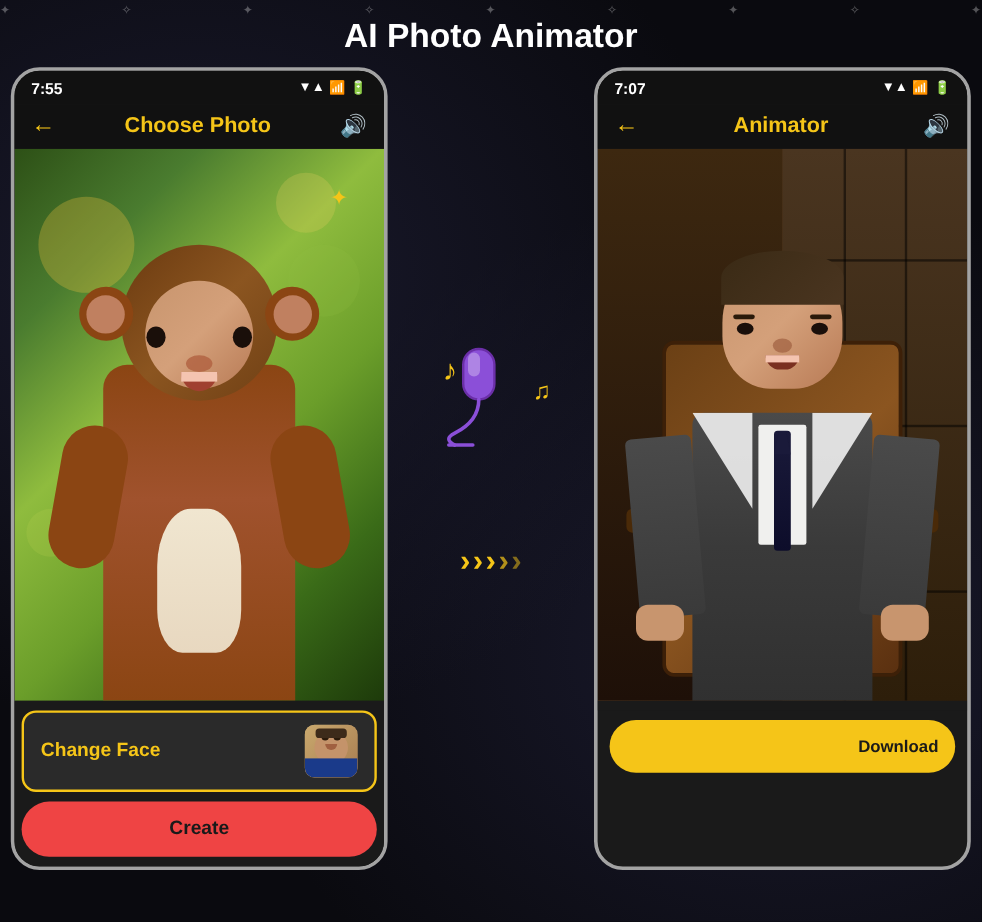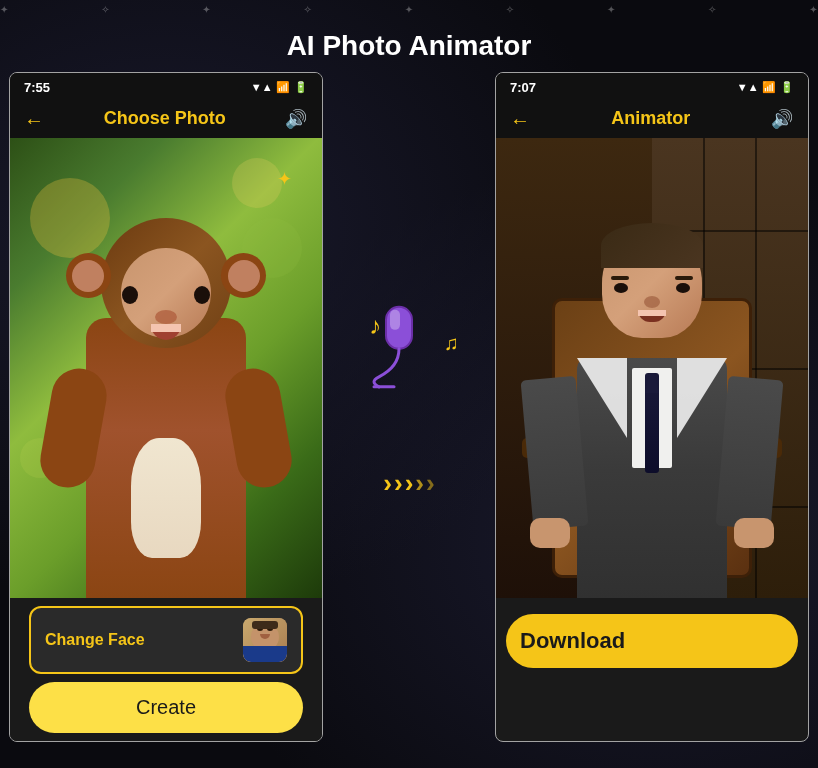--- a/index.html
+++ b/index.html
@@ -33,42 +33,42 @@
       pointer-events: none;
       z-index: 0;
       white-space: nowrap;
       overflow: hidden;
     }
 
     .page-title {
       color: white;
       font-size: 28px;
       font-weight: 900;
-      margin: 30px 0 10px 0;
+      margin: 14px 0 10px 0;
       z-index: 1;
       text-align: center;
     }
 
     .phones-container {
       display: flex;
       gap: 0;
       z-index: 1;
       position: relative;
       width: 800px;
       justify-content: space-between;
     }
 
     
     .phone {
       width: 314px;
       background: #1a1a1a;
-      border-radius: 8px;
-      overflow: hidden;
-      position: relative;
-      border: 1px solid #a3a3a3;
+      border-radius: 24px;
+      overflow: hidden;
+      position: relative;
+      border: 3px solid #a3a3a3;
     }
 
     .phone-status-bar {
       background: #111;
       display: flex;
       align-items: center;
       justify-content: space-between;
       padding: 4px 14px;
       height: 28px;
     }
@@ -147,21 +147,21 @@
       background: linear-gradient(135deg, #3d2b1a 0%, #5c3d20 30%, #7a5230 50%, #4a3018 70%, #2d1c0a 100%);
       position: relative;
       display: flex;
       align-items: center;
       justify-content: center;
       overflow: hidden;
     }
 
     .phone-bottom {
       background: #1a1a1a;
-      padding: 8px 19px;
+      padding: 8px 6px;
     }
 
     
     .change-face-btn {
       background: #2a2a2a;
       border: 2px solid #f5c518;
       border-radius: 12px;
       padding: 10px 14px;
       display: flex;
       align-items: center;
@@ -170,37 +170,37 @@
       cursor: pointer;
     }
 
     .change-face-label {
       color: #f5c518;
       font-size: 16px;
       font-weight: 800;
     }
 
     .create-btn {
-      background: #fde047;
+      background: #ef4444;
       border-radius: 28px;
       padding: 14px;
       text-align: center;
       cursor: pointer;
-      font-size: 20px;
-      font-weight: 400;
+      font-size: 16px;
+      font-weight: 700;
       color: #1a1a1a;
     }
 
     .download-btn {
       background: #f5c518;
       border-radius: 28px;
       padding: 14px;
-      text-align: left;
+      text-align: right;
       cursor: pointer;
-      font-size: 22px;
+      font-size: 14px;
       font-weight: 800;
       color: #1a1a1a;
       margin: 8px 10px;
     }
 
     .messi-face {
       width: 44px;
       height: 44px;
       border-radius: 8px;
       background: linear-gradient(135deg, #c9a96e, #a87c50);

